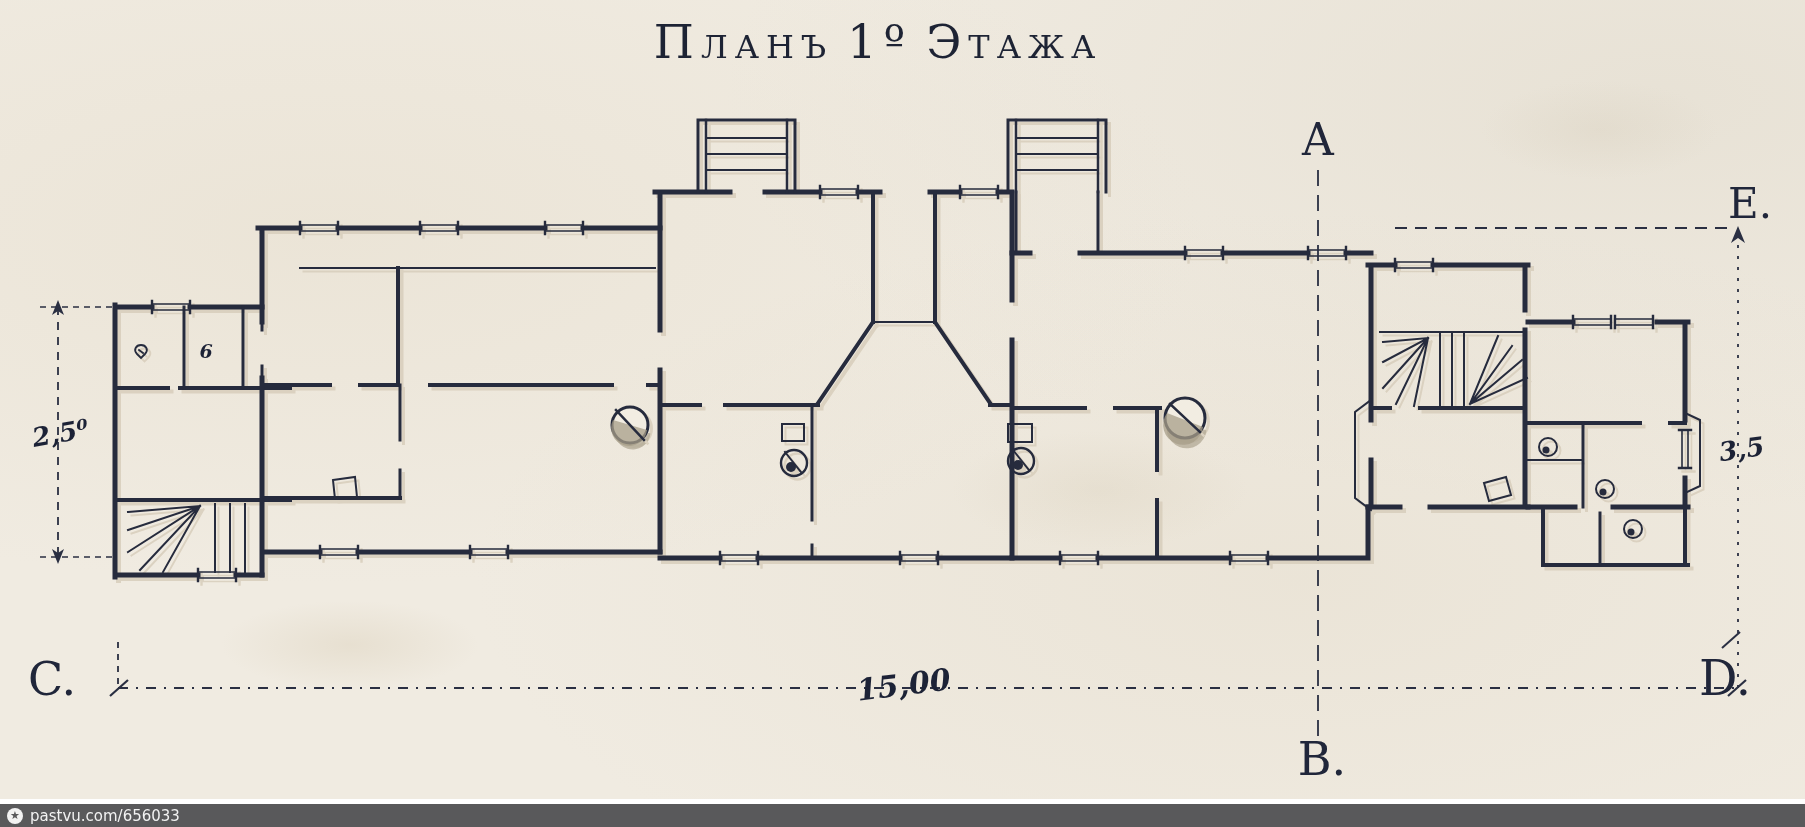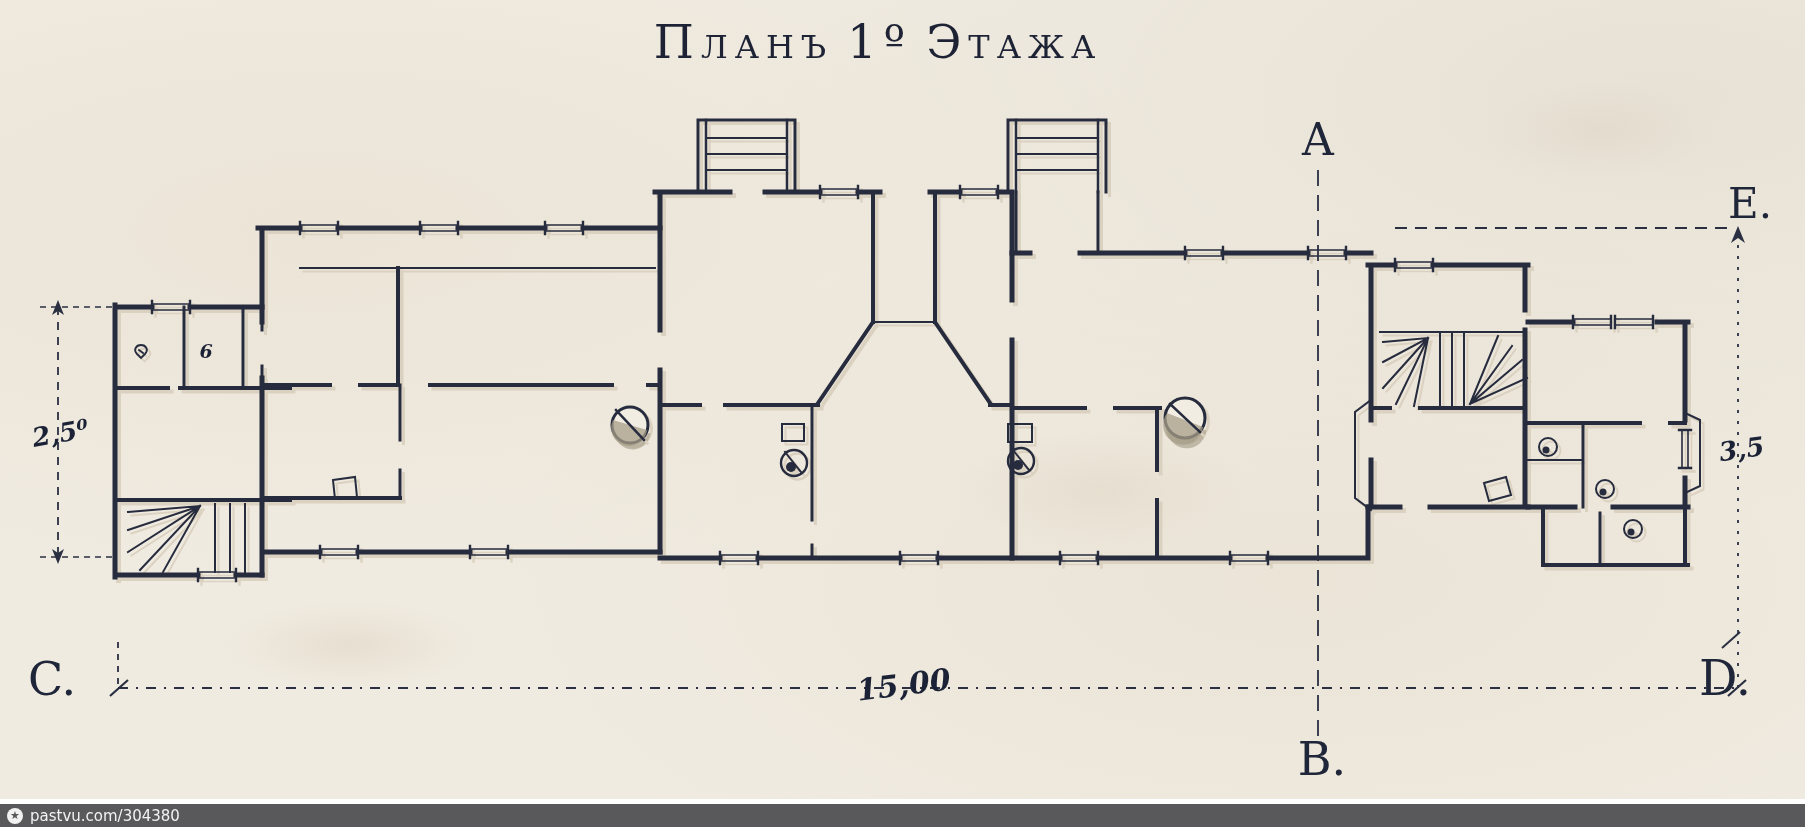--- a/index.html
+++ b/index.html
@@ -227,15 +227,15 @@
 
     <text class="hand" x="62" y="442" font-size="26" text-anchor="middle" transform="rotate(-10 62 442)">2,5⁰</text>
     <text class="hand" x="905" y="695" font-size="30" text-anchor="middle" transform="rotate(-7 905 695)">15,00</text>
     <text class="hand" x="1743" y="458" font-size="26" text-anchor="middle" transform="rotate(-8 1743 458)">3,5</text>
 
     <text class="hand" x="206" y="358" font-size="19" text-anchor="middle">6</text>
   </svg>
 
   <div id="watermark">
     <span id="wm-icon">★</span>
-    <span>pastvu.com/304380</span>
+    <span>pastvu.com/656033</span>
   </div>
 </div>
 
 </body></html>

